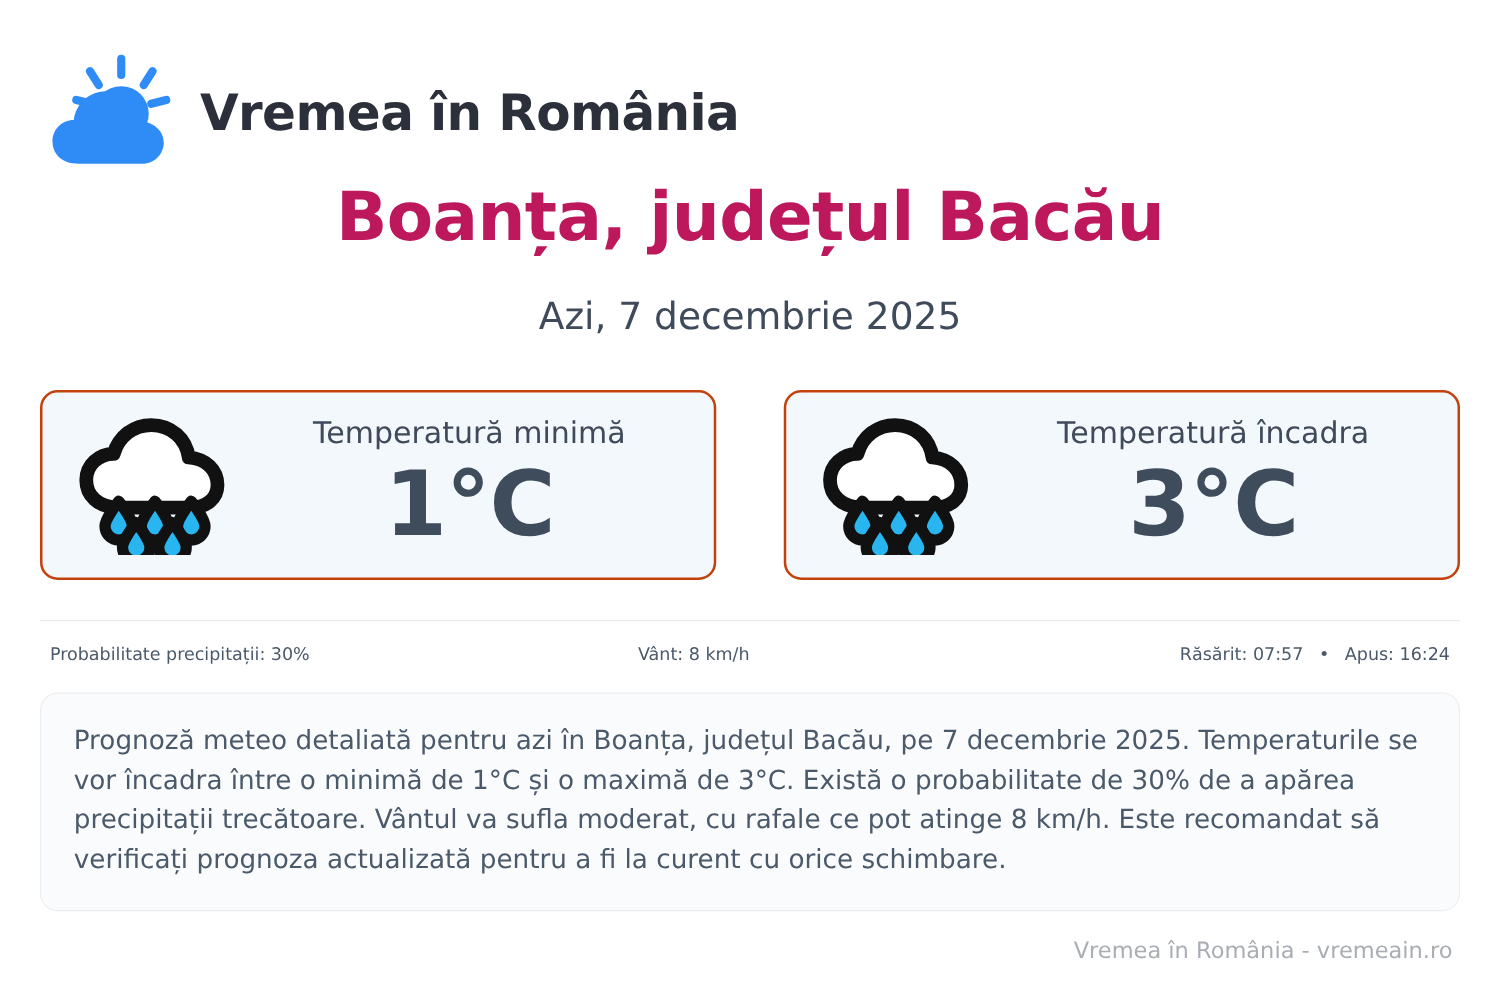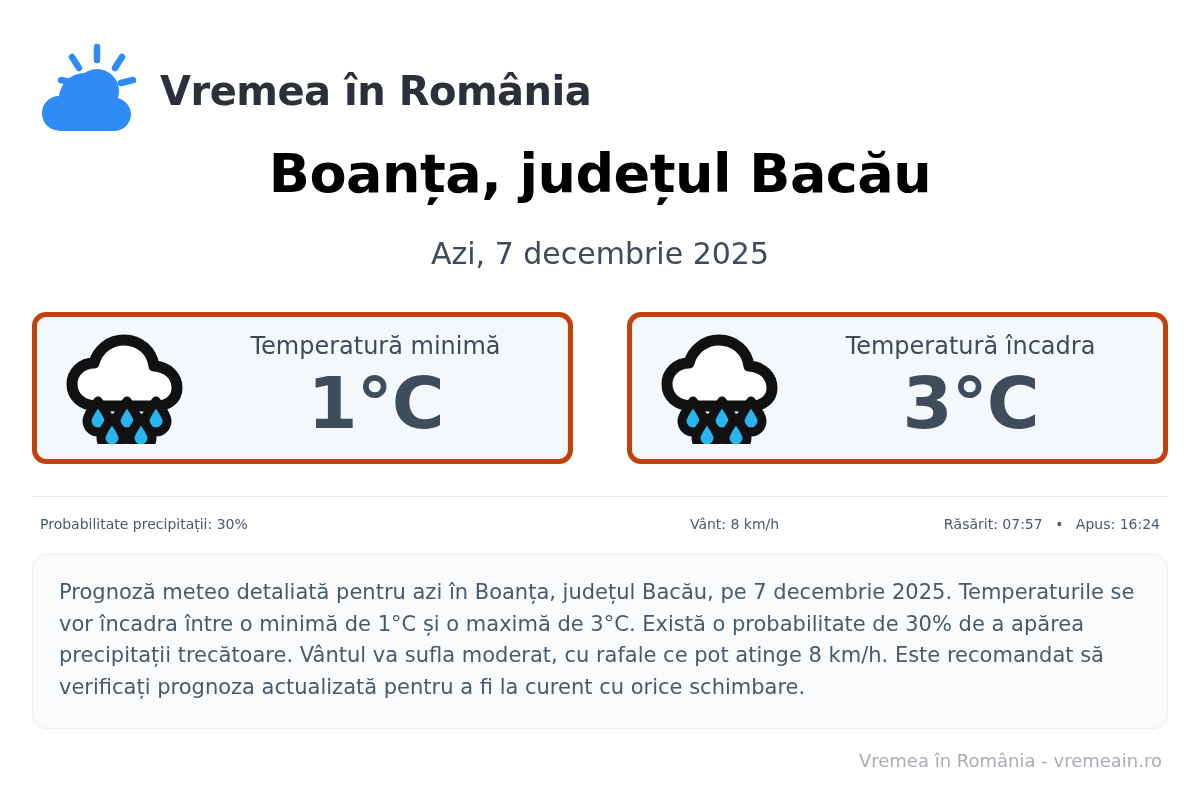--- a/index.html
+++ b/index.html
@@ -44,21 +44,21 @@
   }
 
   
   .title-block {
     text-align: center;
     margin-top: 26px;
   }
   .page-title {
     font-size: 54px;
     font-weight: 700;
-    color: #000000;
+    color: #be185d;
     letter-spacing: -0.5px;
     line-height: 1.12;
   }
   .page-subtitle {
     margin-top: 32px;
     font-size: 30px;
     font-weight: 400;
     color: #3f4a5a;
     line-height: 1.2;
   }
@@ -66,21 +66,21 @@
   
   .cards-row {
     display: flex;
     gap: 54px;
     margin-top: 40px;
   }
   .temp-card {
     flex: 1 1 0;
     height: 152px;
     background: #f3f8fd;
-    border: 5px solid #c2410c;
+    border: 2px solid #c2410c;
     border-radius: 14px;
     display: flex;
     align-items: center;
     padding: 0 16px 0 28px;
     gap: 18px;
   }
   .temp-icon {
     width: 130px;
     height: 112px;
     flex: 0 0 130px;
@@ -117,21 +117,21 @@
     margin-top: 18px;
     padding: 0 8px;
   }
   .stat {
     font-size: 14px;
     color: #4b5a6b;
     line-height: 1.3;
     white-space: nowrap;
   }
   .stat-precip { flex: 0 0 42%; text-align: left; }
-  .stat-wind   { flex: 1 1 auto; text-align: right; }
+  .stat-wind   { flex: 1 1 auto; text-align: left; }
   .stat-sun    { flex: 0 0 34%; text-align: right; }
   .sun-dot {
     display: inline-block;
     padding: 0 8px;
     color: #4b5a6b;
   }
 
   
   .description-box {
     margin-top: 20px;

